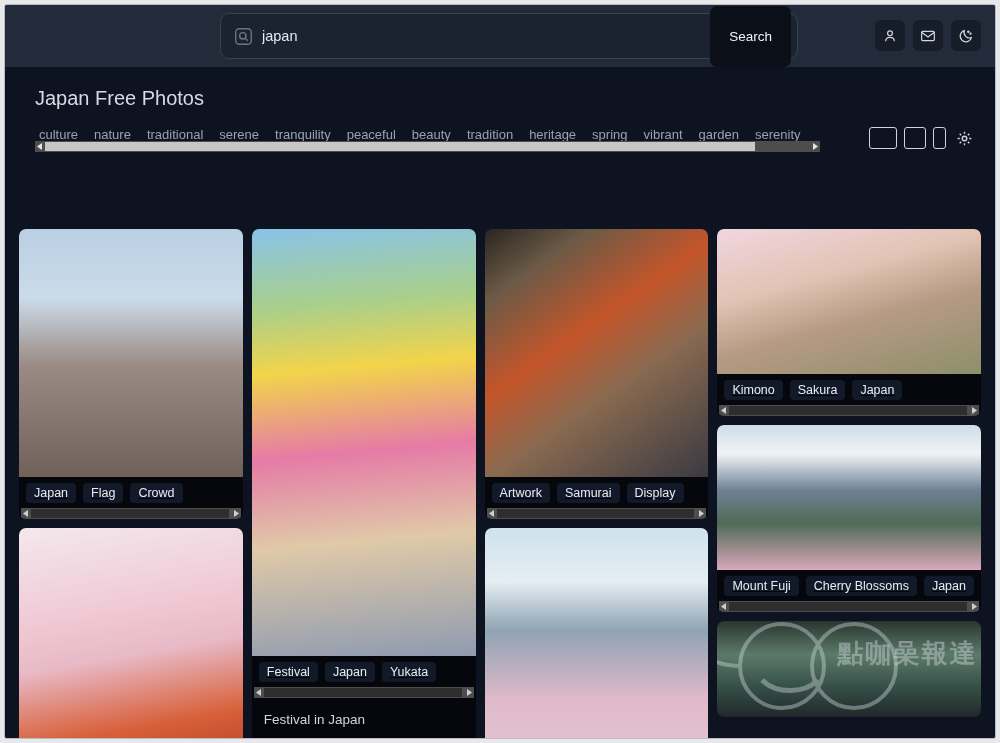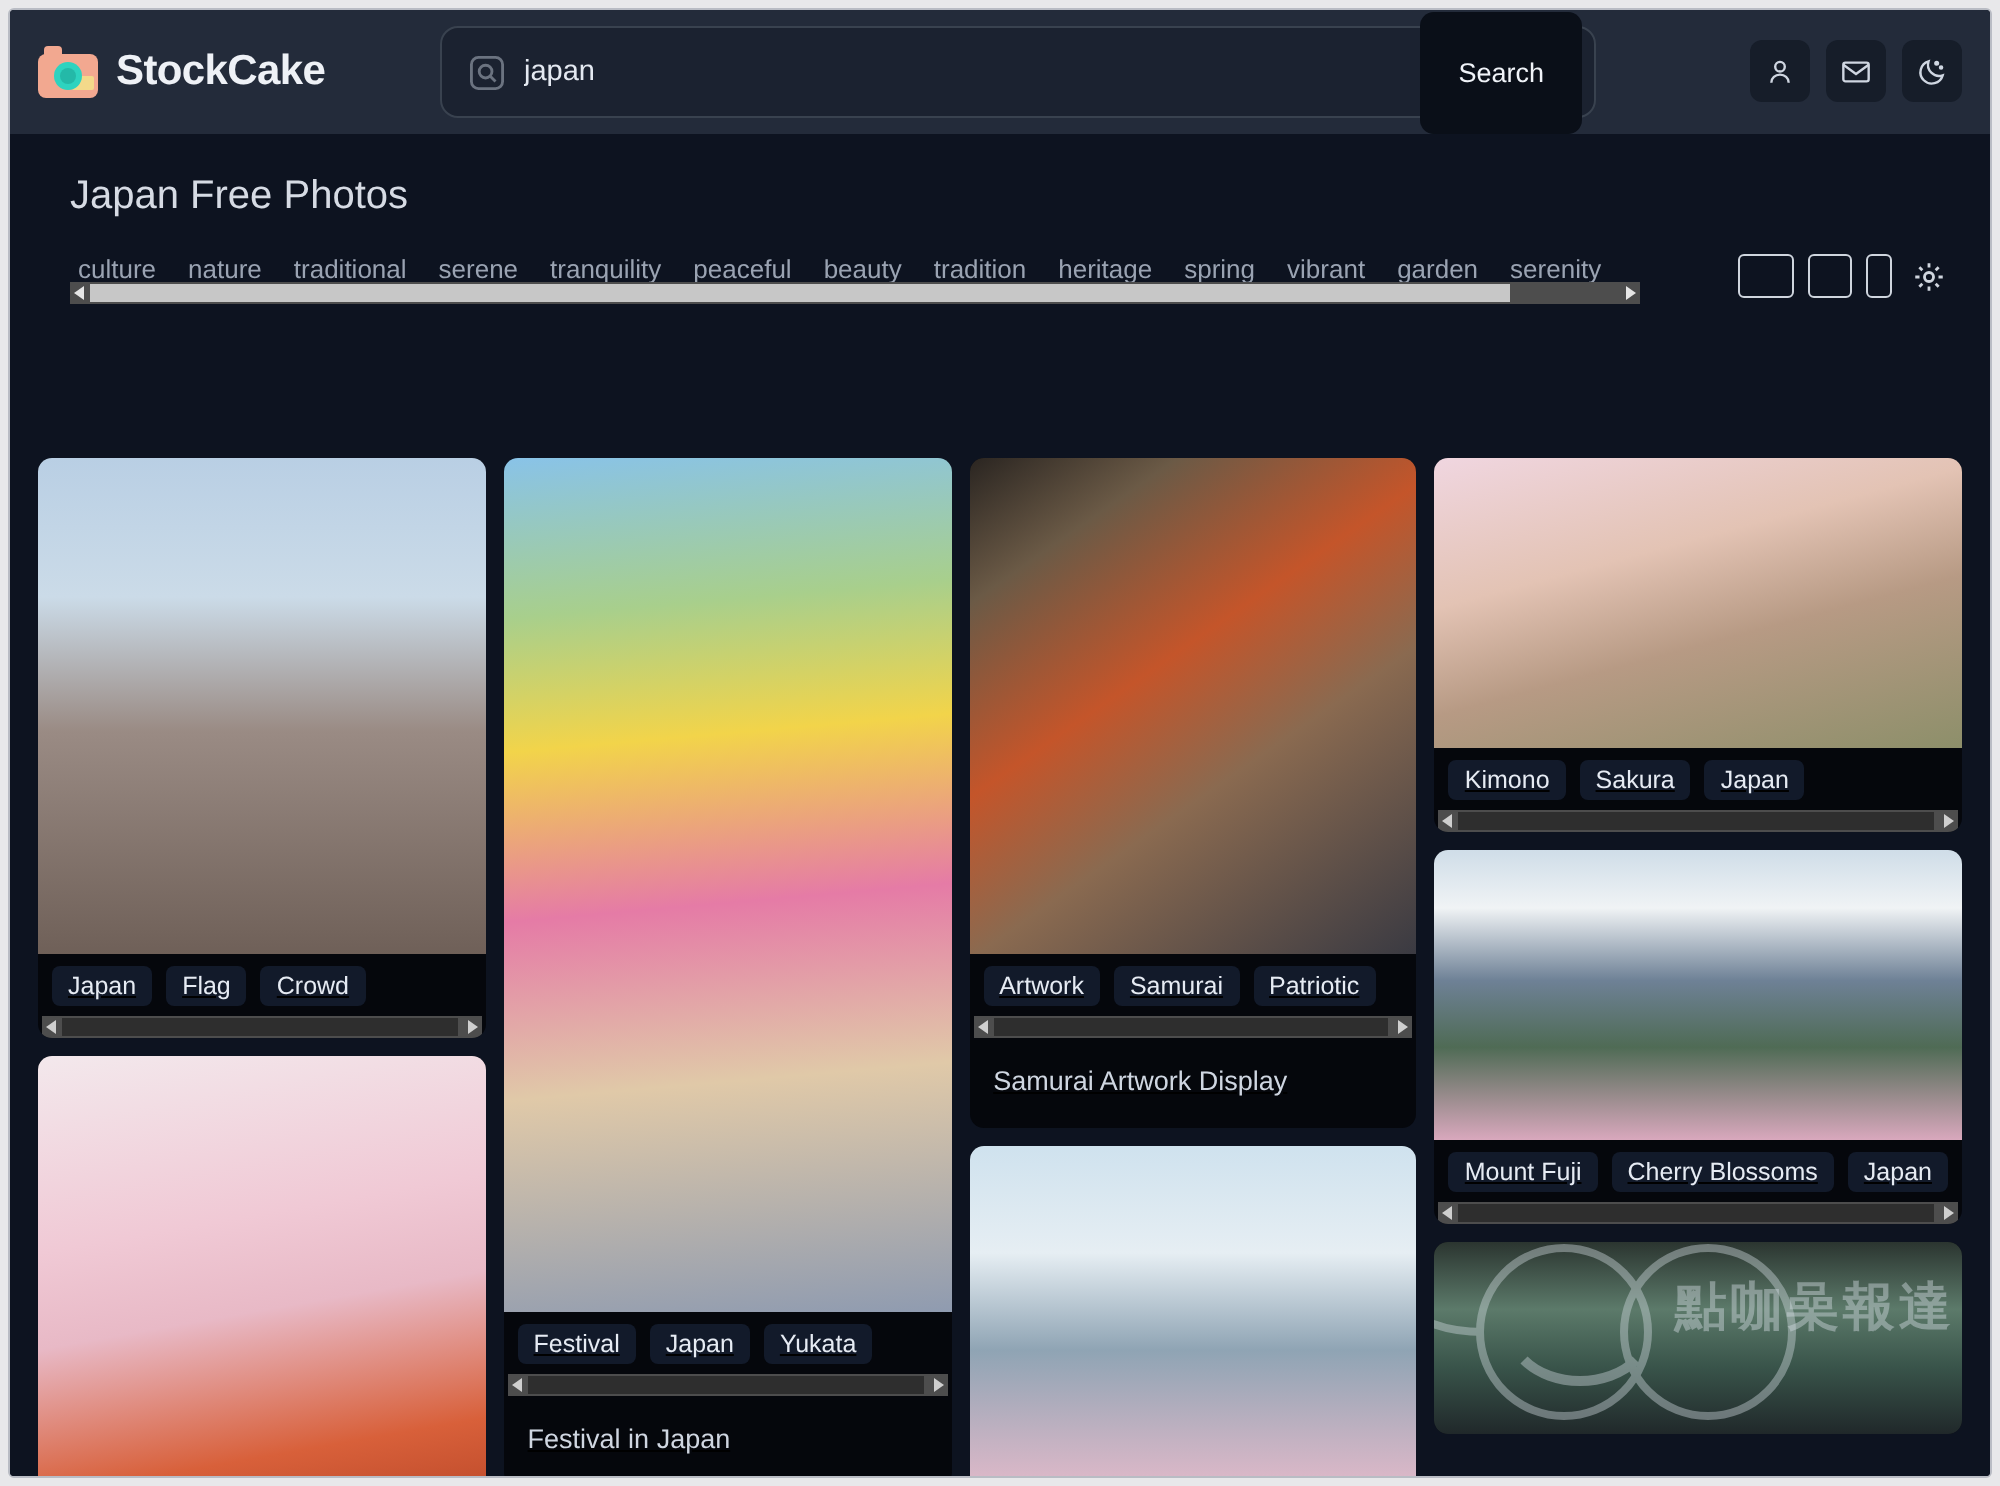--- a/index.html
+++ b/index.html
@@ -148,29 +148,20 @@
     white-space: nowrap;
   }
 </style>
 </head>
 <body>
 
 <div class="window">
 
   <div class="header">
 
-    <div class="logo">
-      <div class="logo-mark">
-        <div class="cam-top"></div>
-        <div class="cam-body"></div>
-        <div class="cam-strip"></div>
-        <div class="cam-lens"></div>
-      </div>
-      <div class="logo-text">StockCake</div>
-    </div>
 
     <div class="searchwrap">
       <span class="search-icon">
         <svg viewBox="0 0 24 24" fill="none" stroke="#aeb6c2" stroke-width="2">
           <rect x="1" y="1" width="22" height="22" rx="5"></rect>
           <circle cx="11" cy="11" r="4.5"></circle>
             <line x1="14.5" y1="14.5" x2="18" y2="18"></line>
         </svg>
       </span>
       <input class="search-input" value="japan" placeholder="Search free photos" style="">
@@ -298,36 +289,35 @@
             </div>
             <div class="cap">Festival in Japan</div>
           </div>
         </div>
         <div class="col">
           <div class="card">
             <div class="photo" style="height: 248px;;background:linear-gradient(145deg,#2a2521 0%,#6b5a46 18%,#c4552a 42%,#8a6a50 62%,#3a3a42 100%);"></div>
             <div class="chips">
               <span class="chip">Artwork</span>
               <span class="chip">Samurai</span>
-              <span class="chip">Patriotic</span>
-            </div>
-            <div class="cardscroll">
-              <span class="arr l">
-                <svg viewBox="0 0 10 11">
-                  <polygon points="7,2 7,9 2,5.5" fill="#cfcfcf"></polygon>
-                </svg>
-              </span>
-              <div class="thumb2"></div>
-              <span class="arr r">
-                <svg viewBox="0 0 10 11">
-                  <polygon points="3,2 3,9 8,5.5" fill="#cfcfcf"></polygon>
-                </svg>
-              </span>
-            </div>
-            <div class="cap">Samurai Artwork Display</div>
+              <span class="chip">Display</span>
+            </div>
+            <div class="cardscroll">
+              <span class="arr l">
+                <svg viewBox="0 0 10 11">
+                  <polygon points="7,2 7,9 2,5.5" fill="#cfcfcf"></polygon>
+                </svg>
+              </span>
+              <div class="thumb2"></div>
+              <span class="arr r">
+                <svg viewBox="0 0 10 11">
+                  <polygon points="3,2 3,9 8,5.5" fill="#cfcfcf"></polygon>
+                </svg>
+              </span>
+            </div>
           </div>
           <div class="card">
             <div class="photo" style="height: 243px;;background:linear-gradient(180deg,#cfe2ee 0%,#e6eef3 22%,#8fa4b4 42%,#dfb9c9 70%,#e8c6d3 100%);"></div>
           </div>
         </div>
         <div class="col">
           <div class="card">
             <div class="photo" style="height: 145px;;background:linear-gradient(165deg,#f0d6e0 0%,#e3c3b4 35%,#b79a84 60%,#8d8f6a 100%);"></div>
             <div class="chips">
               <span class="chip">Kimono</span>

